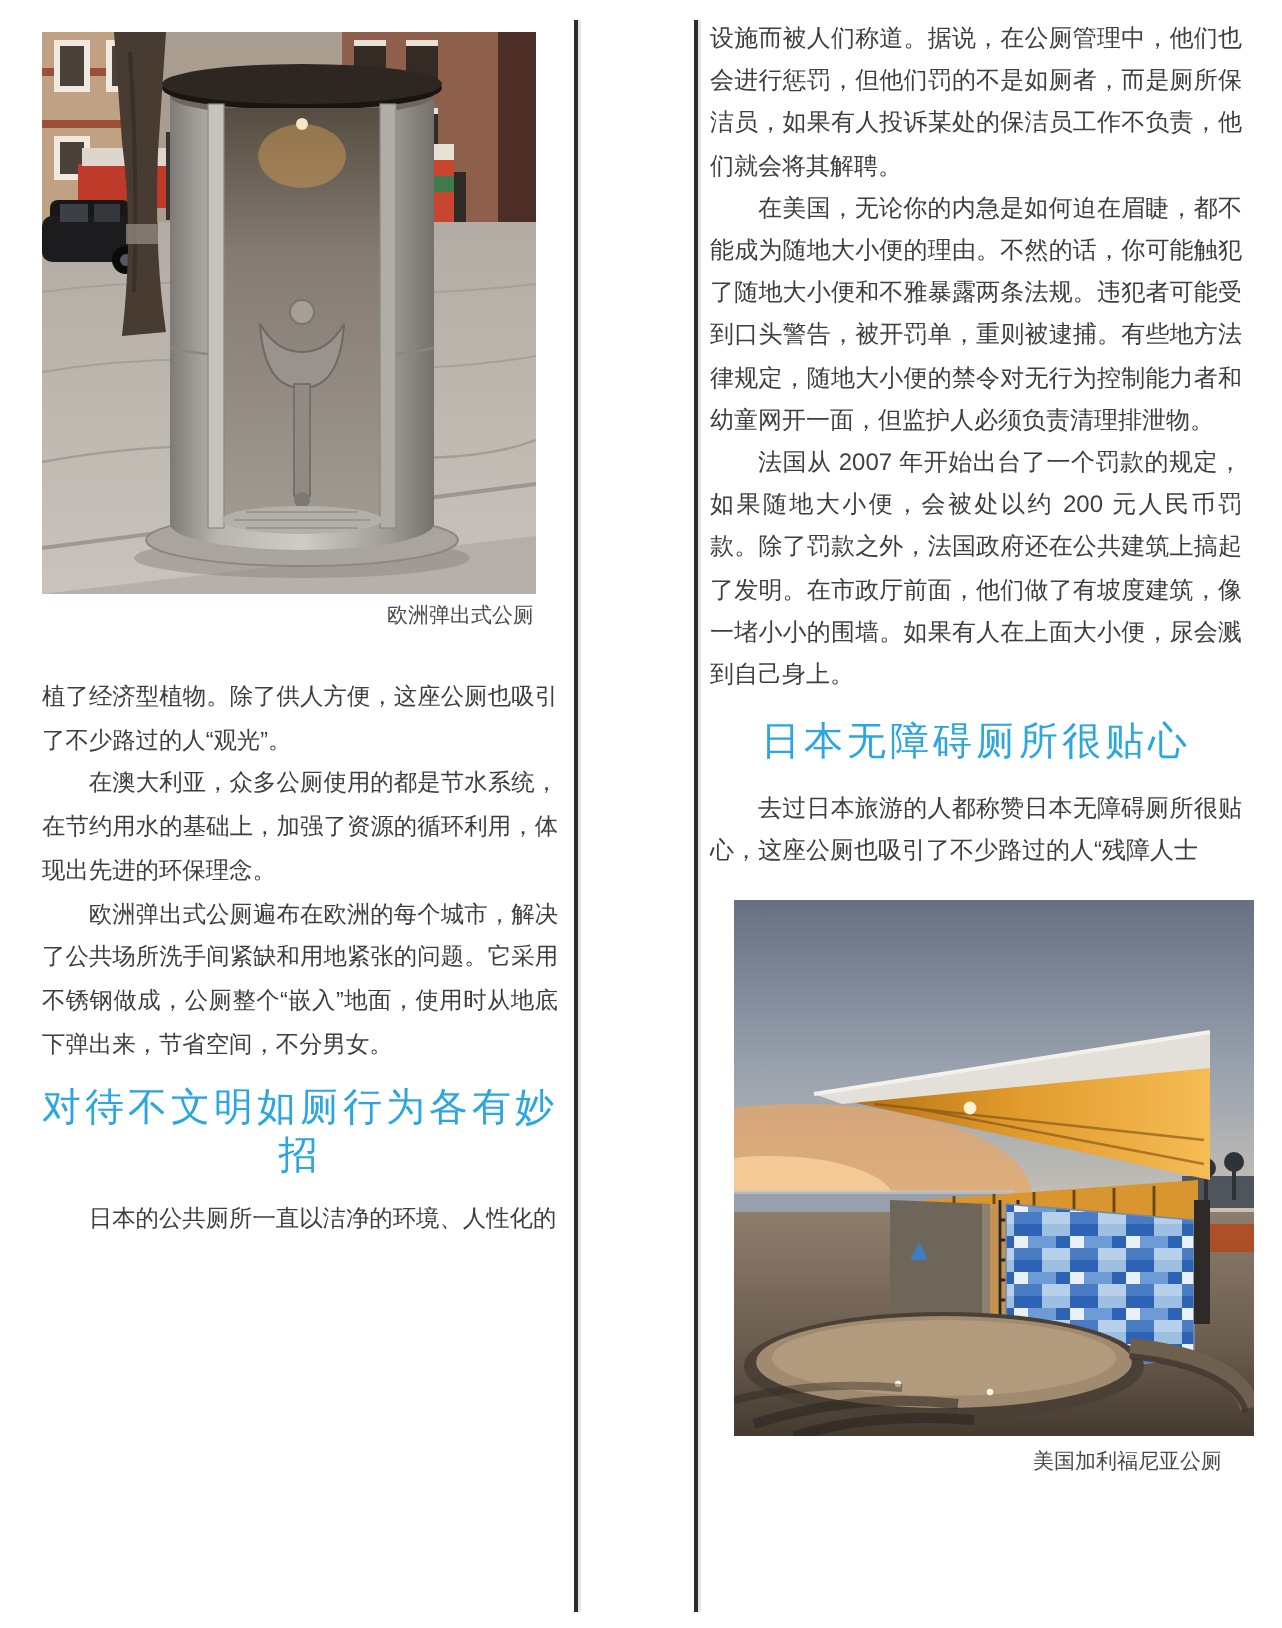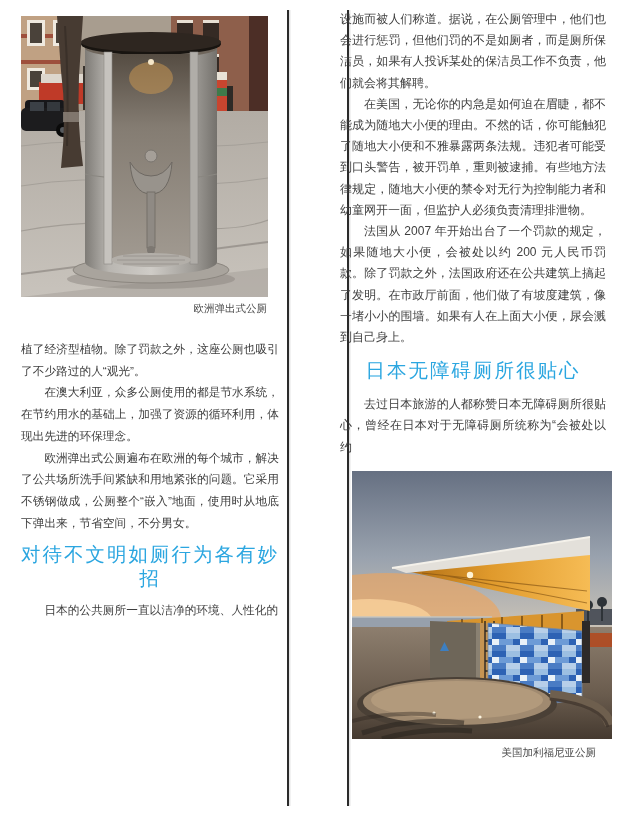--- a/index.html
+++ b/index.html
@@ -5,40 +5,40 @@
   html,body{margin:0;padding:0;background:#ffffff;}
   body{width:641px;height:814px;position:relative;font-family:"Liberation Sans",sans-serif;}
   .page{position:absolute;left:0;top:0;width:641px;height:814px;background:#ffffff;overflow:hidden;}
 
   .rule{position:absolute;top:10px;height:796px;width:1.5px;background:#2b2b2b;box-shadow:1.5px 0 0 rgba(0,0,0,0.10);}
   .rule-left{left:287px;}
   .rule-right{left:347px;}
 
   .col{position:absolute;top:0;color:#3e3e3e;text-align:justify;}
   .col-left{left:21px;width:258px;font-size:11.7px;line-height:21.7px;}
-  .col-right{left:340px;width:266px;font-size:12px;line-height:21.2px;}
+  .col-right{left:355px;width:266px;font-size:12px;line-height:21.2px;}
 
   .col p{margin:0;text-indent:2em;}
   .col p.flush{text-indent:0;}
   .col-left p.first-text{margin-top:23px;}
   .col-right p.first-text{margin-top:9px;}
 
   .photo{display:block;}
   .photo-1{width:247px;height:281px;margin-top:16px;}
   .photo-2{width:260px;height:268px;margin:13px 0 0 12px;}
 
   .caption{font-size:10.5px;color:#4a4a4a;text-align:right;line-height:14px;text-indent:0;}
   .caption-1{margin:4px 12px 0 0;}
   .caption-2{margin:6px 10px 0 0;}
 
   .h-blue{color:#2ba6e0;font-family:"Liberation Serif",serif;font-weight:400;text-align:center;
           letter-spacing:2px;text-indent:0;font-size:19.5px;line-height:24px;}
   h2{display:block;}
   .h-left{margin:10px 0 8px 0;}
-  .h-right{margin:12px 0 10px 0;font-family:Liberation Mono, monospace;}
+  .h-right{margin:12px 0 10px 0;}
 </style>
 </head>
 <body>
 
 <div class="page">
 
   <div class="rule rule-left"></div>
   <div class="rule rule-right"></div>
 
   <div class="col col-left">
@@ -126,38 +126,38 @@
 
       <circle cx="130" cy="140" r="6" fill="#a59f98" stroke="#7a756f" stroke-width="1"></circle>
       <path d="M109,146 Q111,178 130,178 Q149,178 151,146 Q143,160 130,160 Q117,160 109,146 Z" fill="#98938c" stroke="#6e6963" stroke-width="1"></path>
       <rect x="126" y="176" width="8" height="56" fill="#8f8a84" stroke="#6e6963" stroke-width="0.8"></rect>
       <circle cx="130" cy="234" r="4" fill="#7d7872"></circle>
       <ellipse cx="130" cy="244" rx="40" ry="7" fill="#b3afa9"></ellipse>
       <path d="M96,244 H164 M102,240 H158 M102,248 H158" stroke="#94908a" stroke-width="0.8" fill="none"></path>
     </svg>
     <div class="caption caption-1">欧洲弹出式公厕</div>
 
-    <p class="flush first-text">植了经济型植物。除了罚款之外，这座公厕也吸引了不少路过的人“观光”。</p>
+    <p class="flush first-text">植了经济型植物。除了供人方便，这座公厕也吸引了不少路过的人“观光”。</p>
     <p>在澳大利亚，众多公厕使用的都是节水系统，在节约用水的基础上，加强了资源的循环利用，体现出先进的环保理念。</p>
     <p>欧洲弹出式公厕遍布在欧洲的每个城市，解决了公共场所洗手间紧缺和用地紧张的问题。它采用不锈钢做成，公厕整个“嵌入”地面，使用时从地底下弹出来，节省空间，不分男女。</p>
 
     <h2 class="h-blue h-left">对待不文明如厕行为各有妙招</h2>
 
     <p>日本的公共厕所一直以洁净的环境、人性化的</p>
   </div>
 
   <div class="col col-right">
 
     <p class="flush first-text">设施而被人们称道。据说，在公厕管理中，他们也会进行惩罚，但他们罚的不是如厕者，而是厕所保洁员，如果有人投诉某处的保洁员工作不负责，他们就会将其解聘。</p>
     <p>在美国，无论你的内急是如何迫在眉睫，都不能成为随地大小便的理由。不然的话，你可能触犯了随地大小便和不雅暴露两条法规。违犯者可能受到口头警告，被开罚单，重则被逮捕。有些地方法律规定，随地大小便的禁令对无行为控制能力者和幼童网开一面，但监护人必须负责清理排泄物。</p>
     <p>法国从 2007 年开始出台了一个罚款的规定，如果随地大小便，会被处以约 200 元人民币罚款。除了罚款之外，法国政府还在公共建筑上搞起了发明。在市政厅前面，他们做了有坡度建筑，像一堵小小的围墙。如果有人在上面大小便，尿会溅到自己身上。</p>
 
     <h2 class="h-blue h-right">日本无障碍厕所很贴心</h2>
 
-    <p>去过日本旅游的人都称赞日本无障碍厕所很贴心，曾经在日本对于无障碍厕所统称为“会被处以约</p>
+    <p>去过日本旅游的人都称赞日本无障碍厕所很贴心，这座公厕也吸引了不少路过的人“残障人士</p>
 
     <svg class="photo photo-2" viewBox="0 0 260 268" aria-hidden="true">
       <defs>
         <linearGradient id="sky2" x1="0" y1="0" x2="0" y2="1">
           <stop offset="0" stop-color="#667082"></stop>
             <stop offset="0.55" stop-color="#99a2ae"></stop>
           <stop offset="1" stop-color="#c9c2b6"></stop>
         </linearGradient>
         <linearGradient id="sand2" x1="0" y1="0" x2="0" y2="1">
           <stop offset="0" stop-color="#8d7e6e"></stop>

